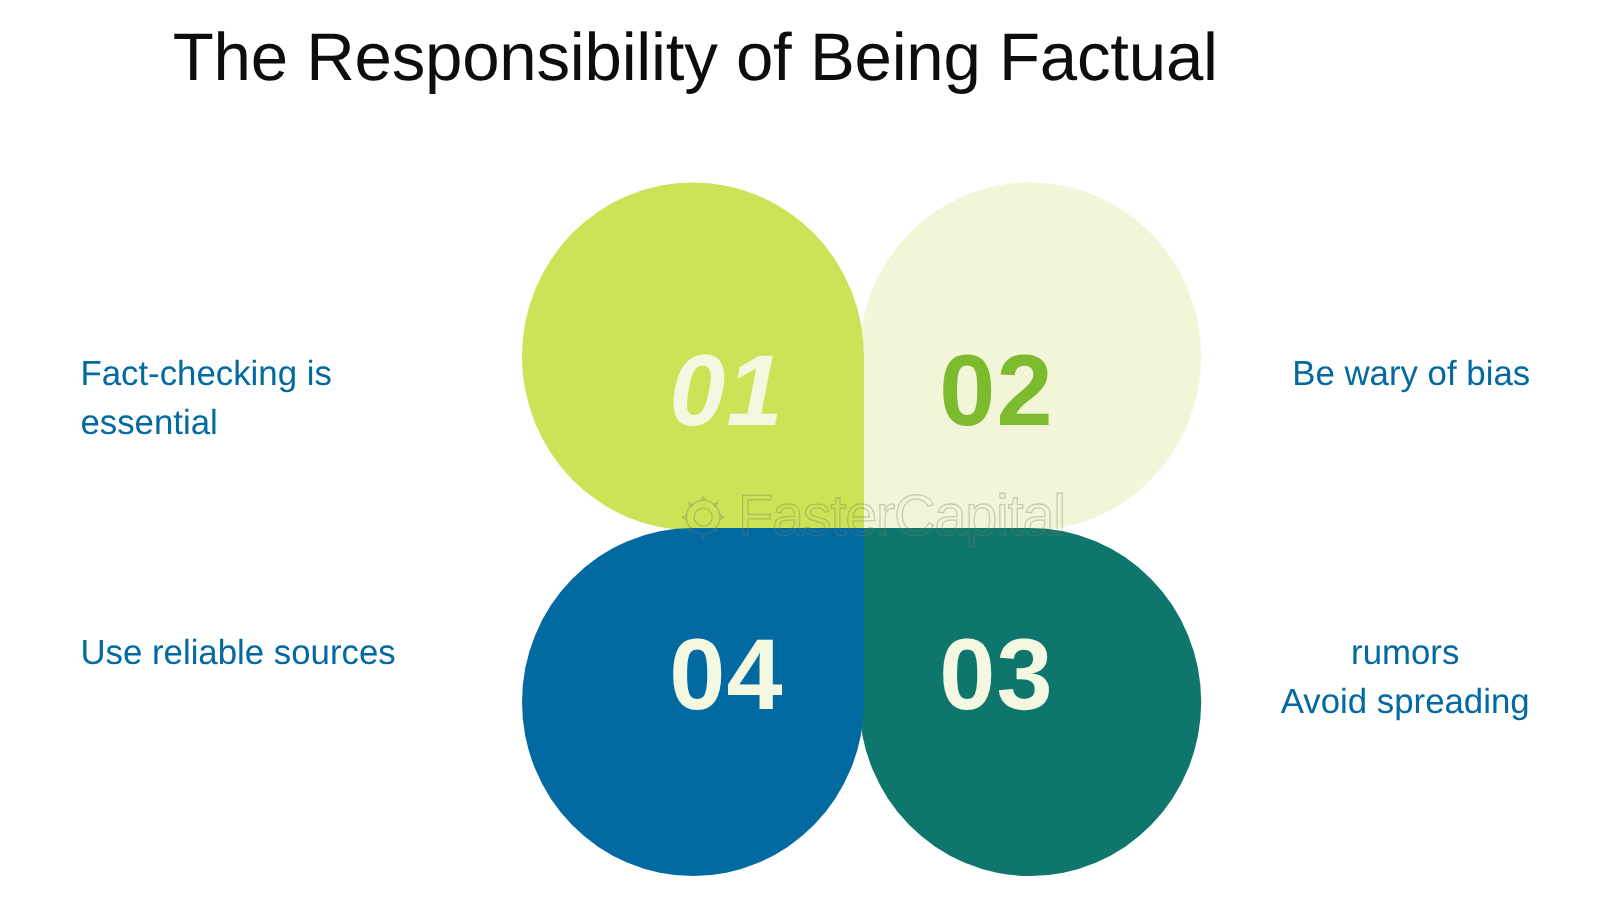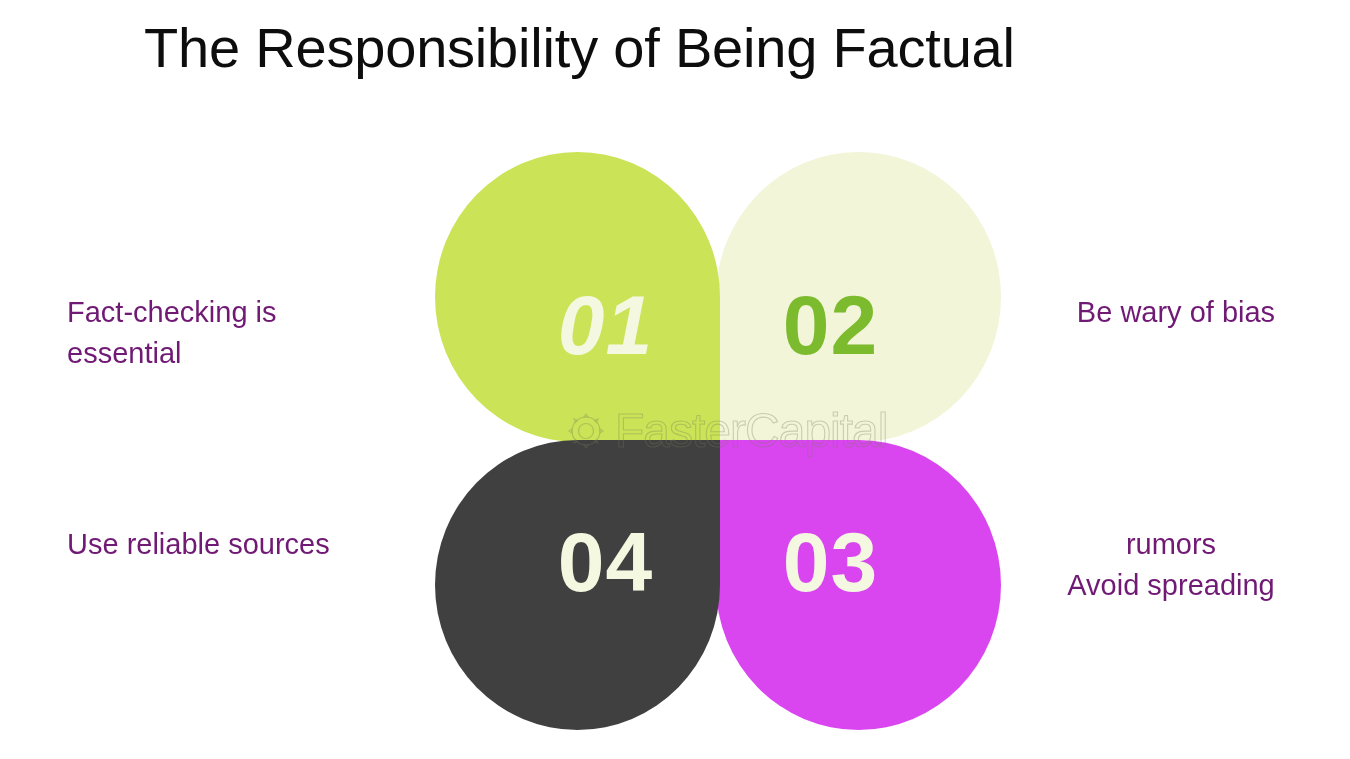--- a/index.html
+++ b/index.html
@@ -103,21 +103,21 @@
   .petal-02 { z-index: 2; }
   .petal-03 { z-index: 4; }
   .petal-04 { z-index: 5; }
 
   
   .label {
     position: absolute;
     font-family: "Liberation Sans", sans-serif;
     font-size: 29px;
     font-weight: 400;
-    color: #701a75;
+    color: #0369a1;
     line-height: 1.42;
   }
   .label-left  { text-align: left; }
   .label-right { text-align: center; }
 
   .label-01 { left: 28px;  top: 292px; width: 330px; }
   .label-02 { left: 972px; top: 292px; width: 330px; }
   .label-04 { left: 28px;  top: 524px; width: 340px; }
   .label-03 { left: 972px; top: 524px; width: 320px; }
 
@@ -175,25 +175,25 @@
   <div class="flower">
 
     <div class="petal petal-01" style="background: rgb(203, 227, 86);">
       <span class="petal-num" style="color: rgb(244, 248, 224); font-style: italic;">01</span>
     </div>
 
     <div class="petal petal-02" style="background: rgb(242, 245, 216);">
       <span class="petal-num" style="color: rgb(124, 187, 46);">02</span>
     </div>
 
-    <div class="petal petal-03" style="background: #d946ef;">
+    <div class="petal petal-03" style="background: #0f766e;">
       <span class="petal-num" style="color: rgb(244, 248, 224);">03</span>
     </div>
 
-    <div class="petal petal-04" style="background: #404040;">
+    <div class="petal petal-04" style="background: #0369a1;">
       <span class="petal-num" style="color: rgb(244, 248, 224);">04</span>
     </div>
 
   </div>
 
   <div class="watermark">
     <span>
       <svg width="46" height="46" viewBox="0 0 46 46" fill="none" aria-hidden="true">
         <g stroke="rgba(120,120,90,0.85)" stroke-width="1.2" fill="none">
           <circle cx="23" cy="23" r="14"></circle>

